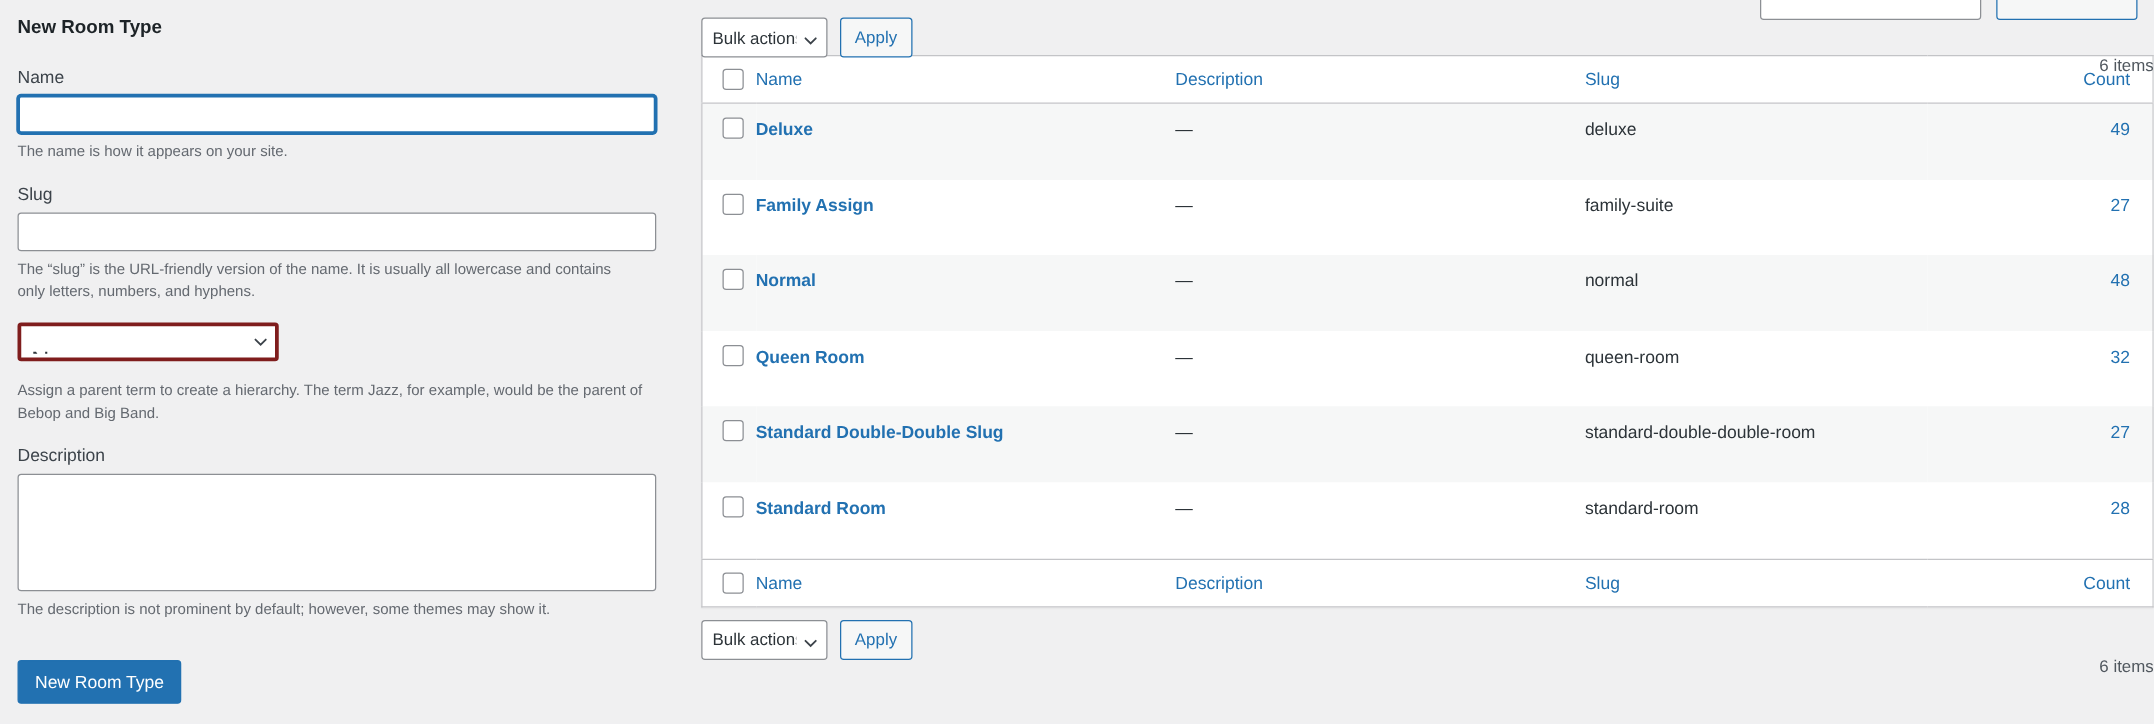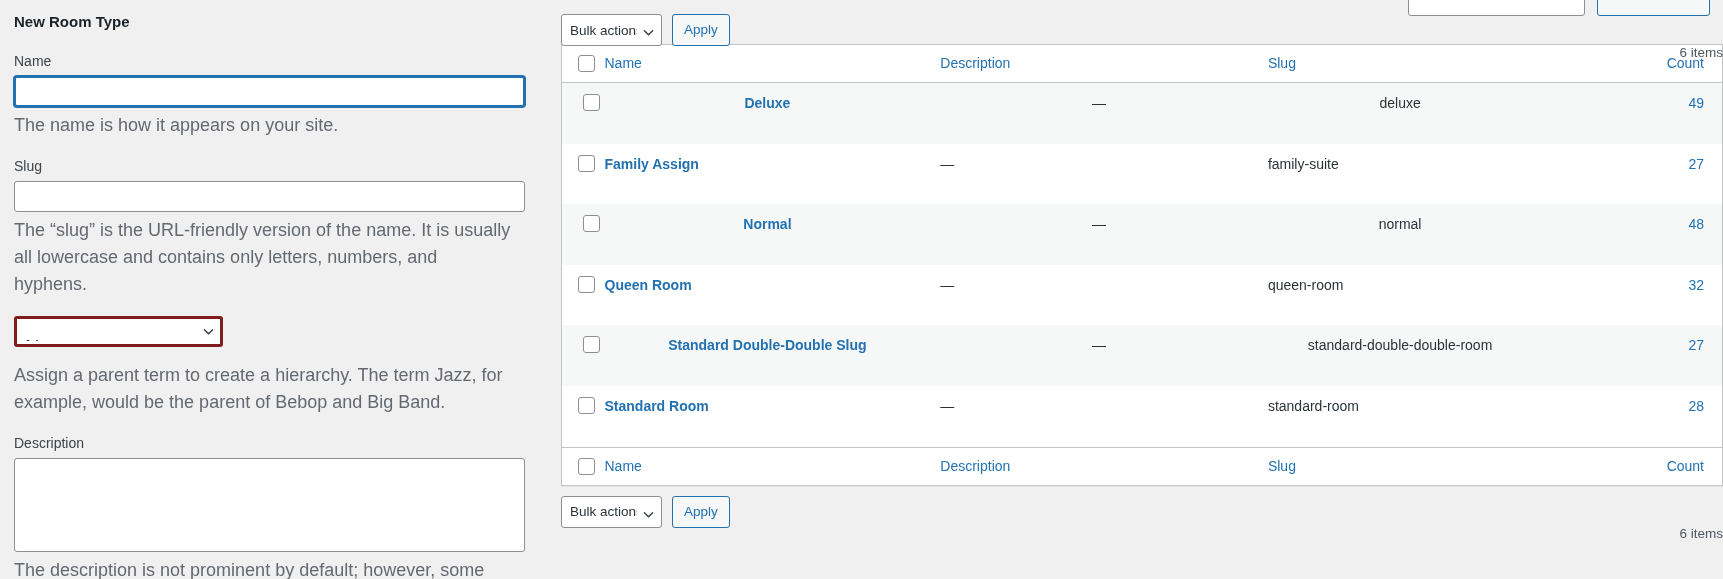--- a/index.html
+++ b/index.html
@@ -46,21 +46,21 @@
     font-family: "Liberation Sans", sans-serif;
     font-size: 14px;
     color: #2c3338;
     outline: none;
   }
   .text-input.focused {
     border: 2px solid #2271b1;
     box-shadow: 0 0 0 1px #2271b1;
   }
   .hint {
-    font-size: 18px;
+    font-size: 12px;
     color: #646970;
     line-height: 1.5;
     margin-top: 5px;
     max-width: 500px;
   }
   .select-wrap { position: relative; width: 209px; }
   .select-box {
     width: 209px;
     height: 31px;
     padding: 17px 26px 3px 8px;
@@ -226,21 +226,21 @@
   .col-name { width: 328px; }
   .col-desc { width: 320px; }
   .col-slug { width: 268px; }
   .col-count { width: 176px; text-align: right !important; padding-right: 18px !important; }
 
   .terms-table tbody td {
     padding: 11px 10px 30px 0;
     color: #2c3338;
     line-height: 1.4;
   }
-  .terms-table tbody tr.alt td { background: #f6f7f7; text-align: center; }
+  .terms-table tbody tr.alt td { background: #f6f7f7; }
   .terms-table tbody tr td { background: #fff; }
   .terms-table tbody tr.alt td { background: #f6f7f7; }
 
   .row-name-link {
     color: #2271b1;
     font-weight: 700;
     text-decoration: none;
     cursor: pointer;
   }
   .count-link {

